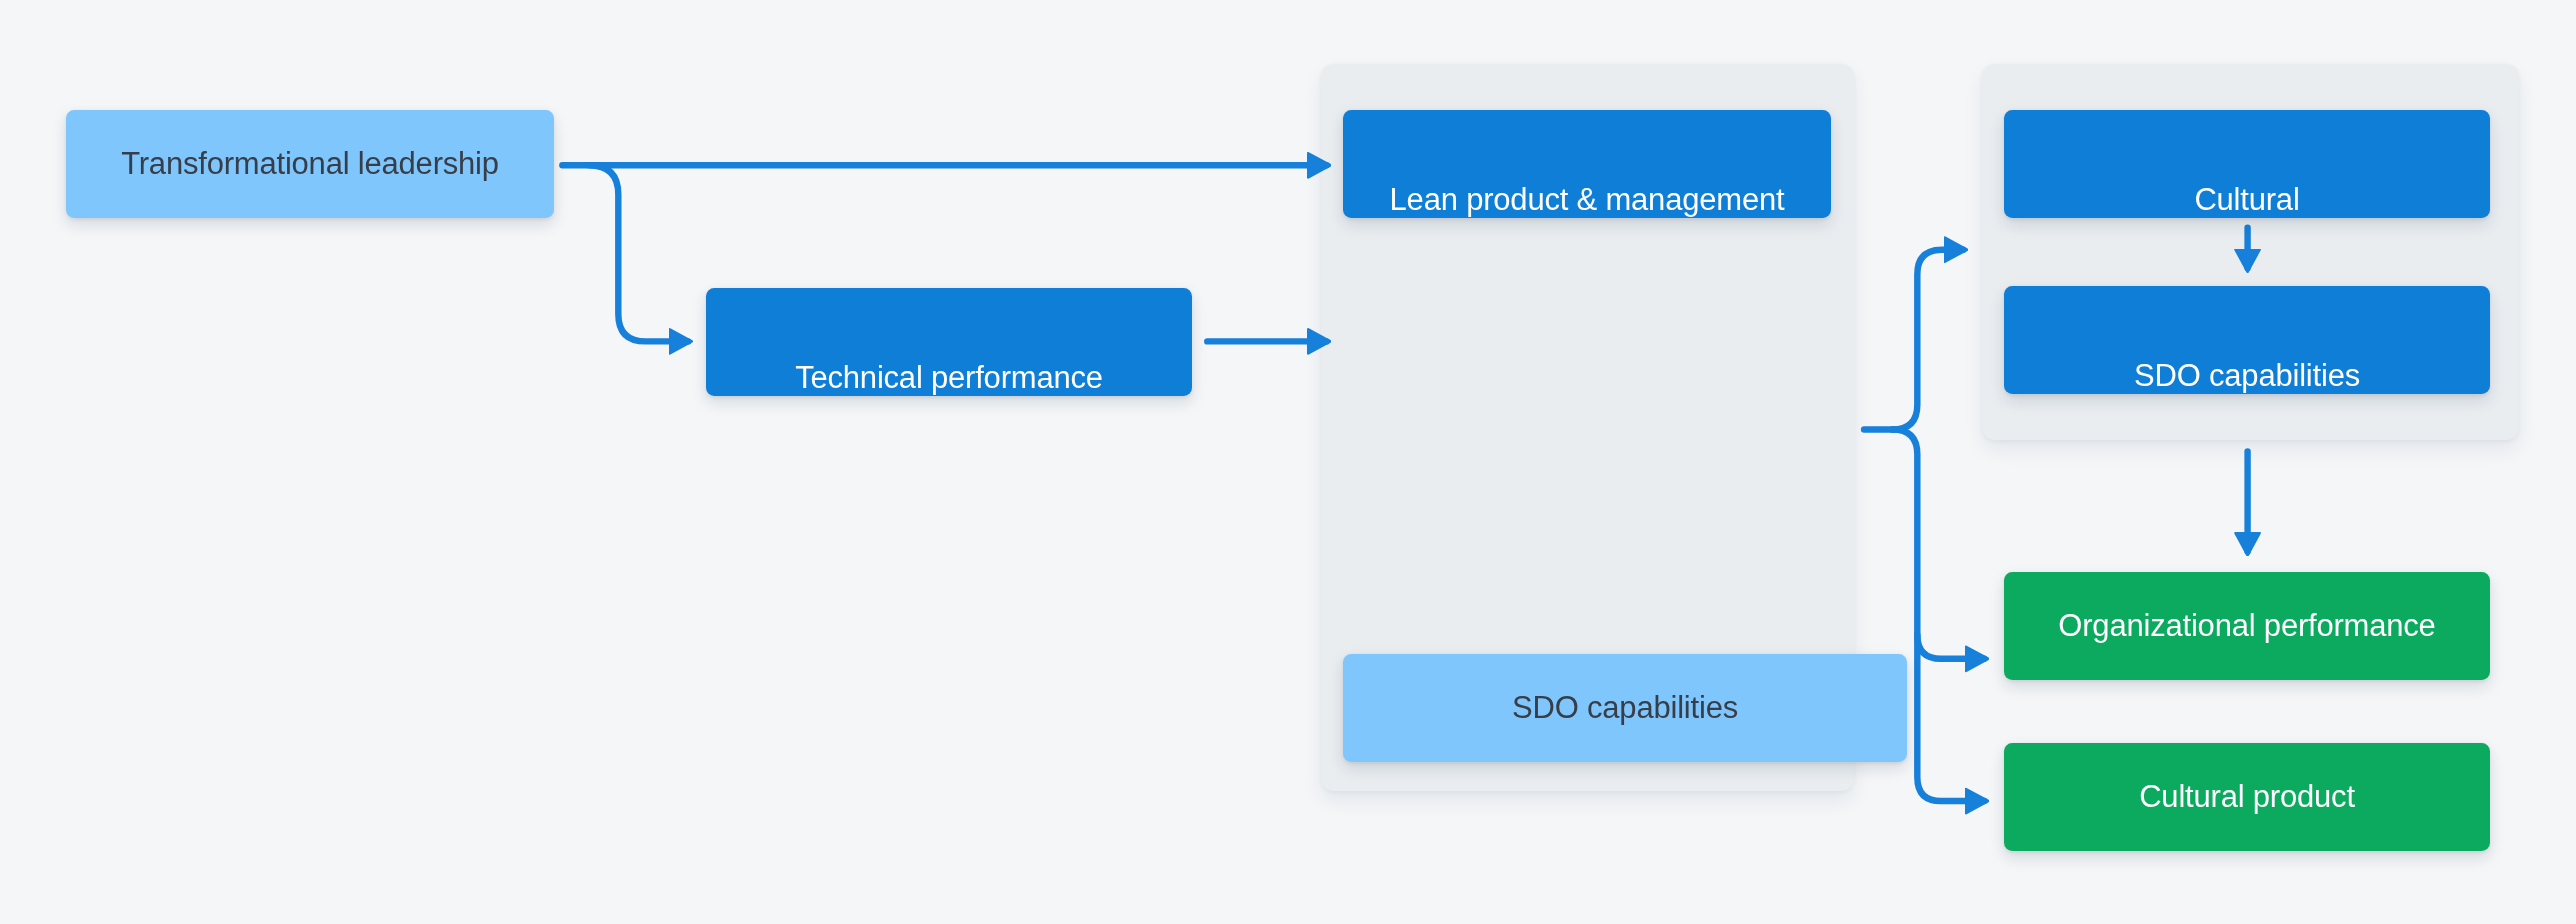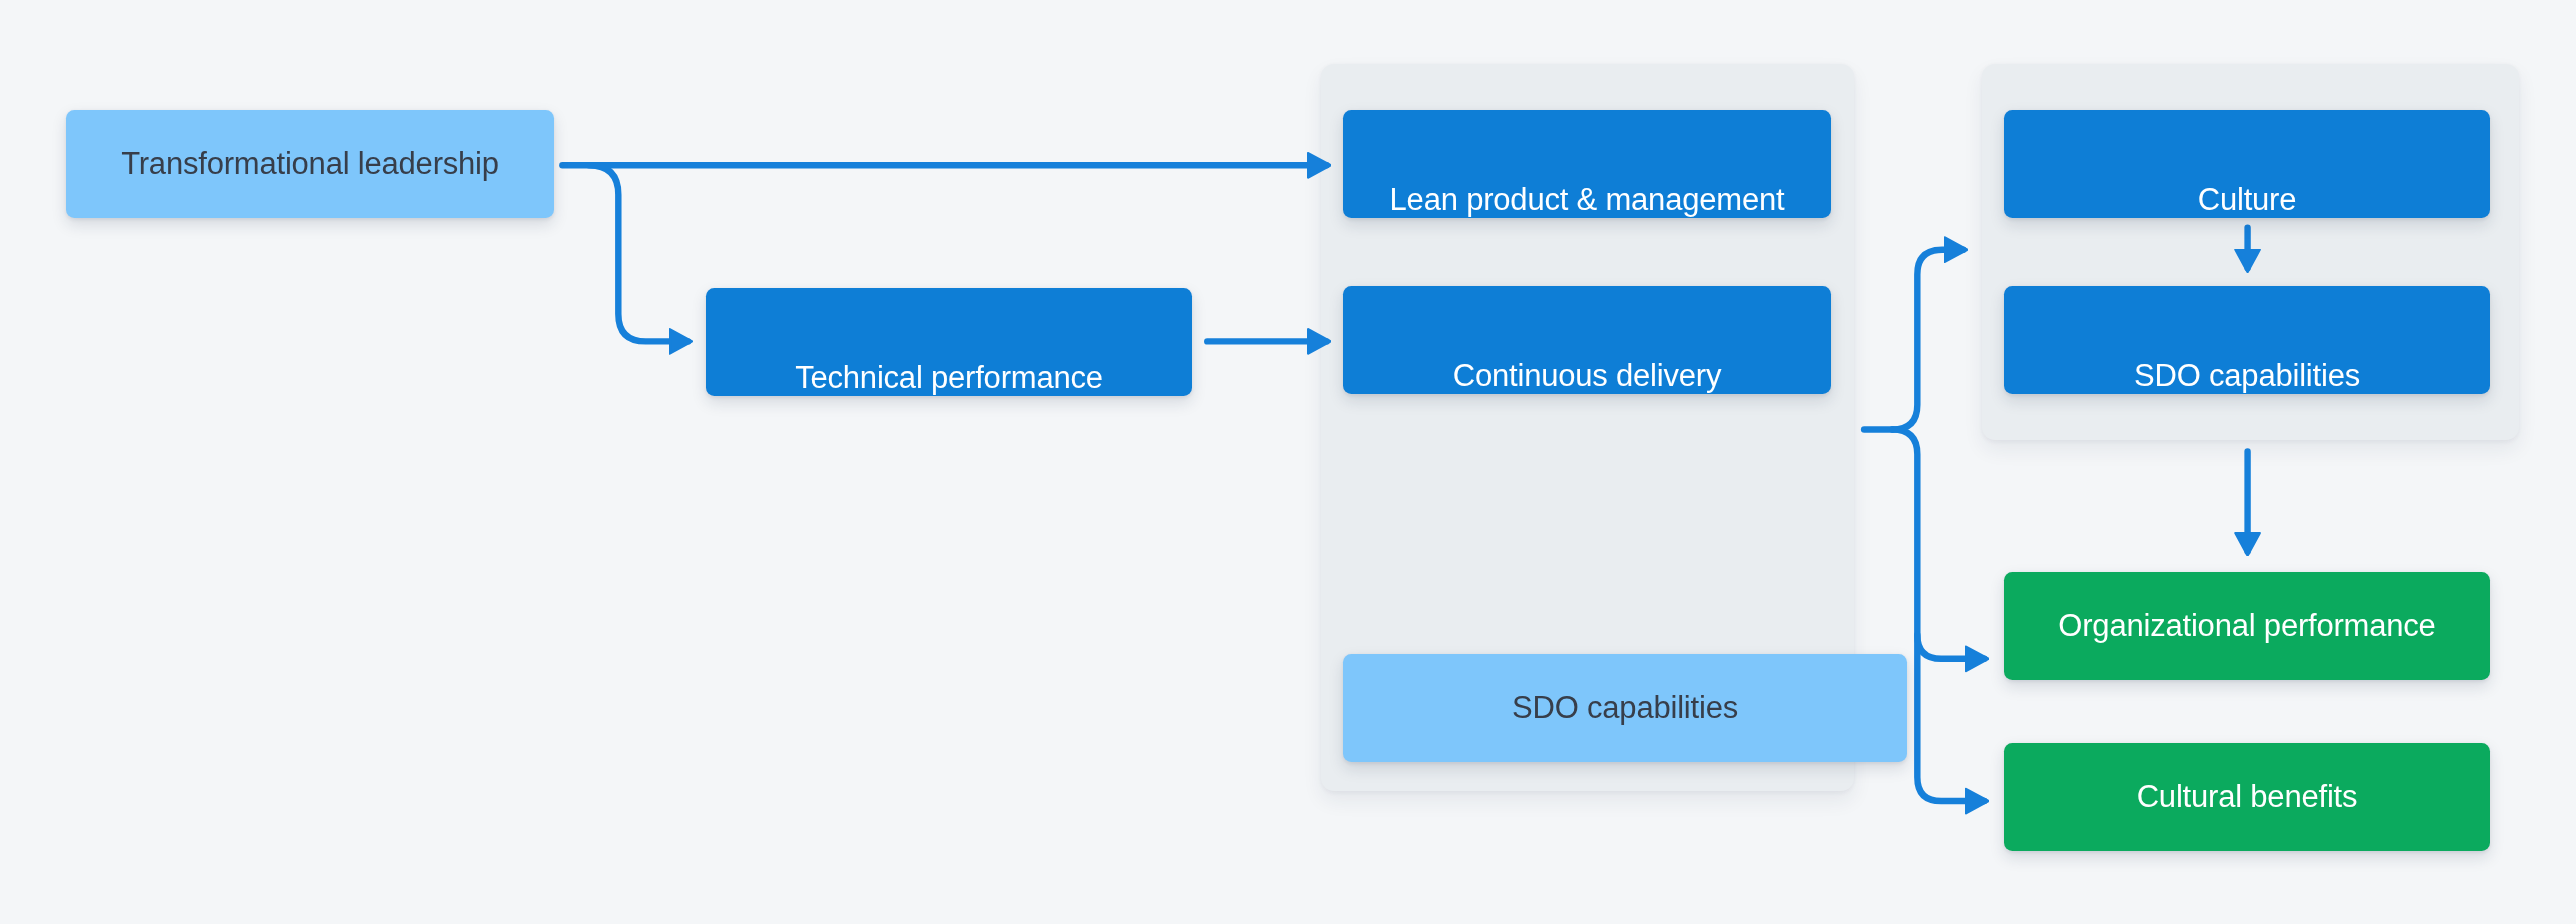--- a/index.html
+++ b/index.html
@@ -76,39 +76,36 @@
   </div>
 
   <div class="node solid" style="left:706px;top:288px;width:486px">
     <span>Technical performance</span>
   </div>
 
   <div class="node solid" style="left:1343px;top:110px;width:488px">
     <span>Lean product &amp; management</span>
   </div>
 
-  <div class="node solid" style="left:1343px;top:286px;width:488px">
-    <span>Continuous delivery</span>
-  </div>
 
 
   <div class="node light" style="left:1343px;top:654px;width:564px">
     <span>SDO capabilities</span>
   </div>
 
   <div class="node solid" style="left:2004px;top:110px;width:486px">
-    <span>Culture</span>
+    <span>Cultural</span>
   </div>
 
   <div class="node solid" style="left:2004px;top:286px;width:486px">
     <span>SDO capabilities</span>
   </div>
 
   <div class="node green" style="left:2004px;top:572px;width:486px">
     <span>Organizational performance</span>
   </div>
 
   <div class="node green" style="left:2004px;top:743px;width:486px">
-    <span>Cultural benefits</span>
+    <span>Cultural product</span>
   </div>
 
 </div>
 
 
 </body></html>

